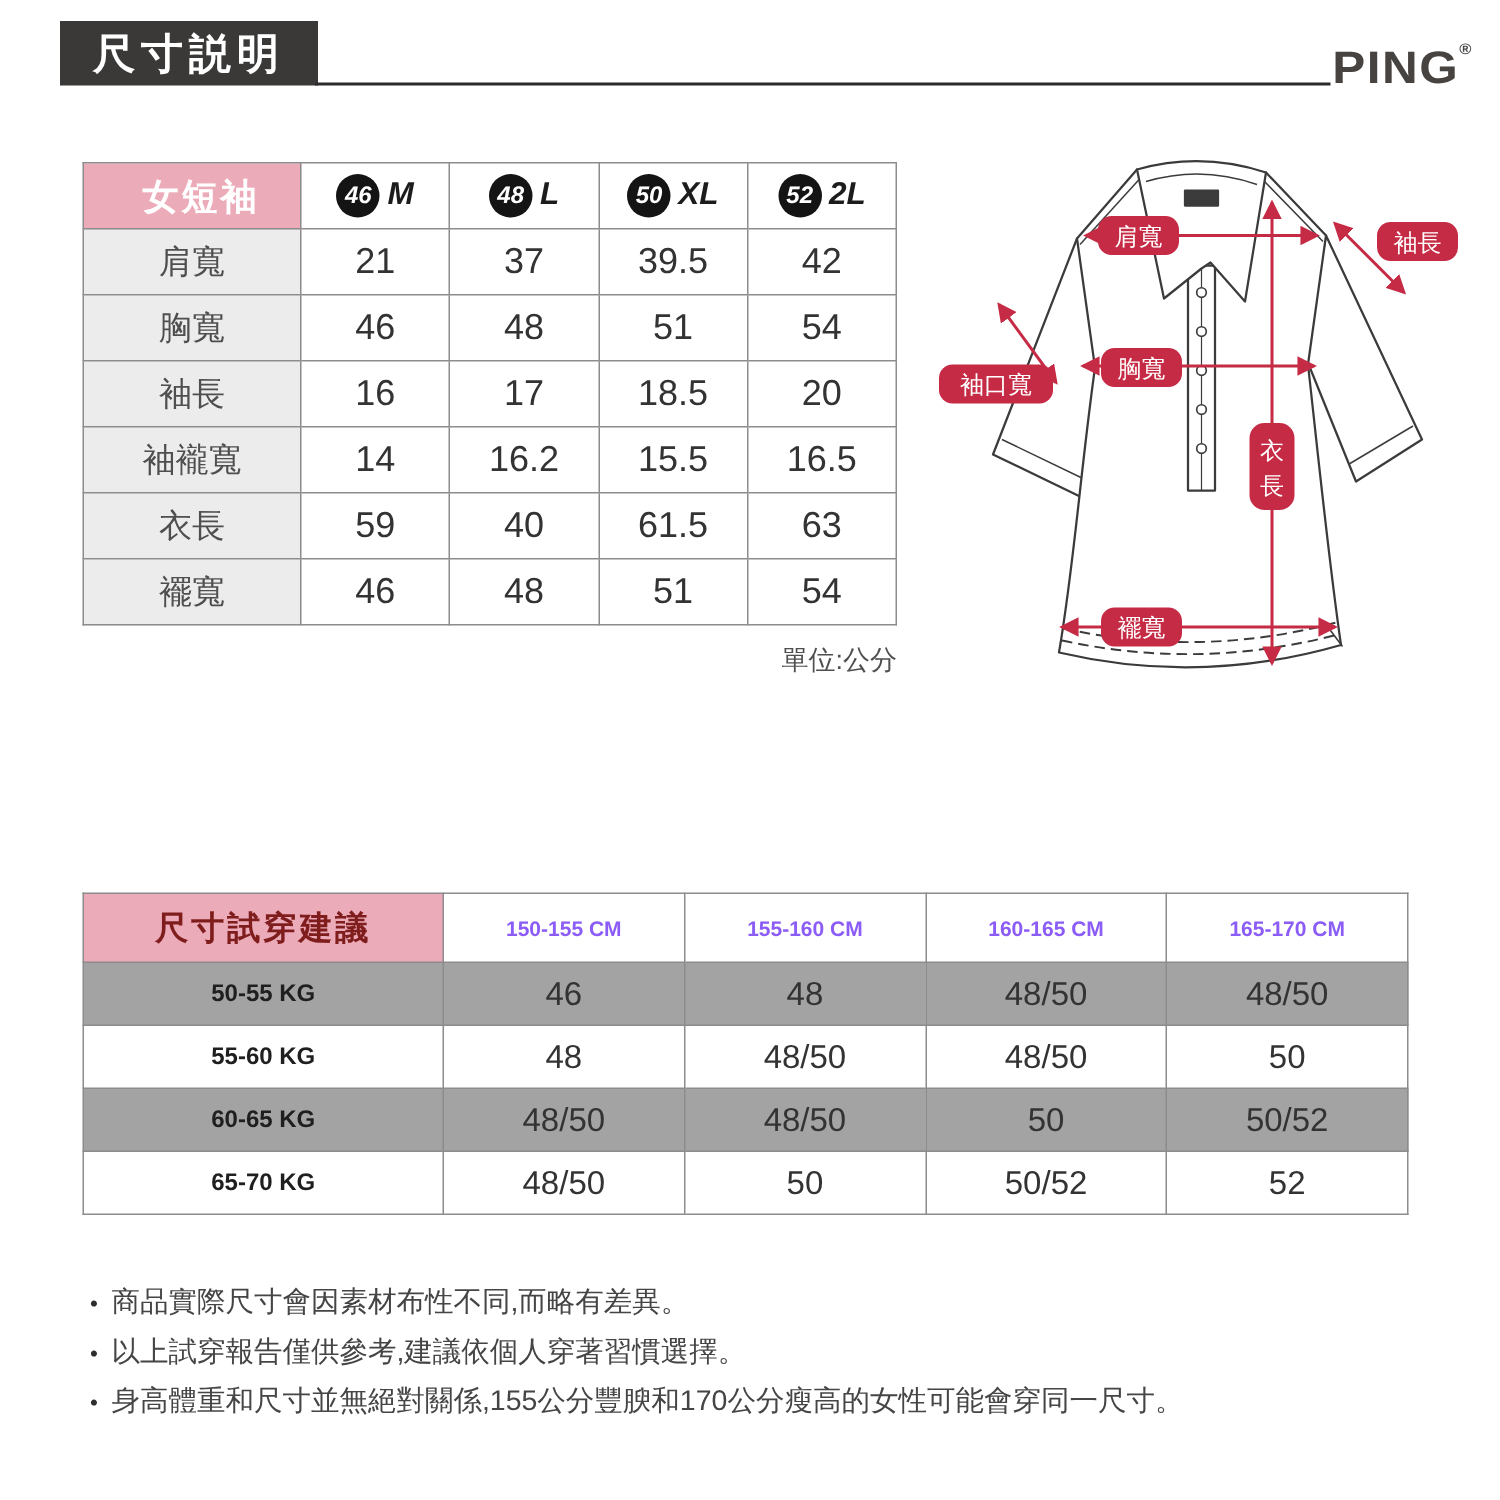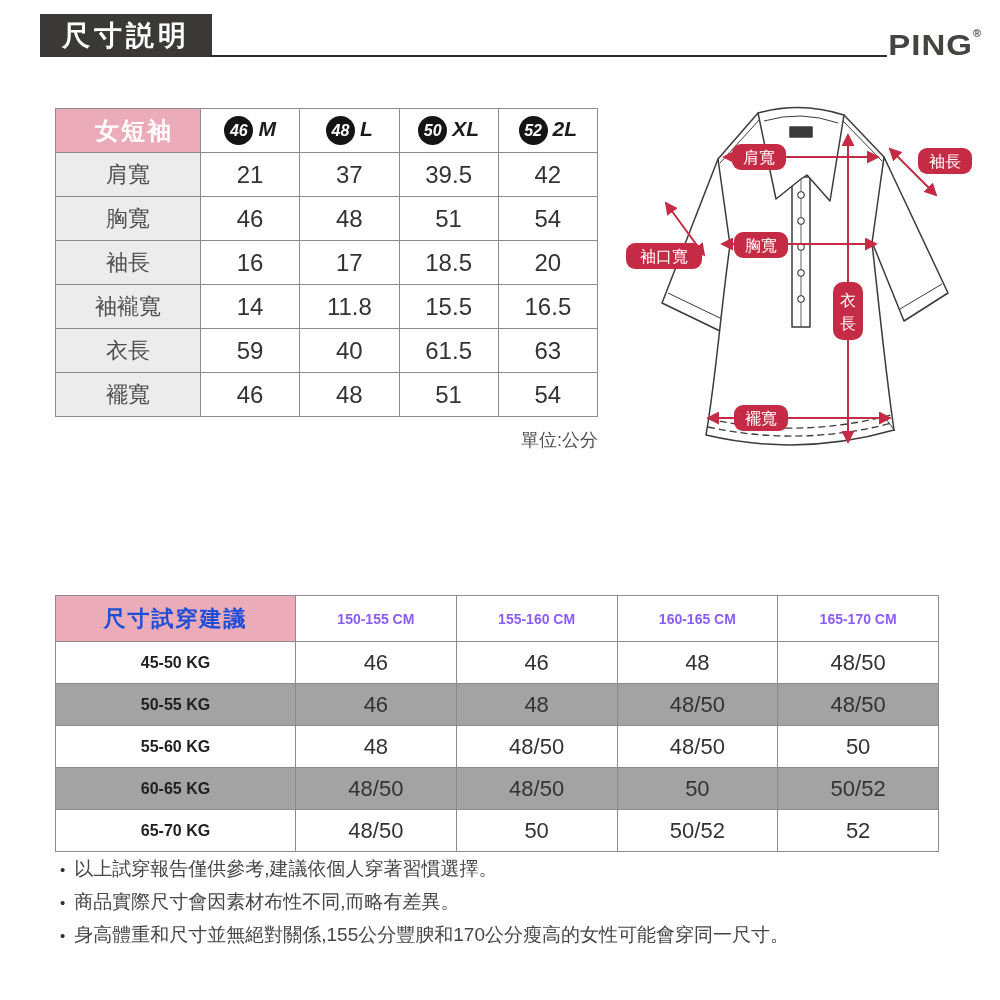--- a/index.html
+++ b/index.html
@@ -51,21 +51,21 @@
 
   
   .diagram { position: absolute; left: 618px; top: 97px; width: 372px; height: 368px; }
 
   
   .fit-table { position: absolute; left: 55px; top: 595px; width: 884px; }
   .fit-table col.c-kg { width: 240px; }
   .fit-table th { height: 46px; }
   .fit-table td { height: 42px; }
   .fit-table th.corner {
-    background: #ecabb9; color: #1d4ed8; font-size: 22px; font-weight: bold; letter-spacing: 2px;
+    background: #ecabb9; color: #7f1d1d; font-size: 22px; font-weight: bold; letter-spacing: 2px;
   }
   .fit-table th.cm { background: #ffffff; font-size: 14px; font-weight: bold; color: #8b5cf6; }
   .fit-table td.kg { font-size: 16px; font-weight: bold; color: #1f1f1f; }
   .fit-table td.fval { font-size: 22px; color: #333333; }
   .fit-table tr.alt td { background: #a3a3a3; }
   .fit-table tr.plain td { background: #ffffff; }
 
   
   .notes { position: absolute; left: 60px; top: 853px; width: 900px; }
   .note-line { font-size: 19px; color: #454545; line-height: 32px; display: flex; align-items: baseline; }
@@ -118,21 +118,21 @@
   <tr>
     <td class="rowlabel">袖長</td>
     <td class="val">16</td>
     <td class="val">17</td>
     <td class="val">18.5</td>
     <td class="val">20</td>
   </tr>
   <tr>
     <td class="rowlabel">袖襱寬</td>
     <td class="val">14</td>
-    <td class="val">11.8</td>
+    <td class="val">16.2</td>
     <td class="val">15.5</td>
     <td class="val">16.5</td>
   </tr>
   <tr>
     <td class="rowlabel">衣長</td>
     <td class="val">59</td>
     <td class="val">40</td>
     <td class="val">61.5</td>
     <td class="val">63</td>
   </tr>
@@ -226,27 +226,20 @@
       <col>
     </colgroup>
   <tbody>
       <tr>
     <th class="corner">尺寸試穿建議</th>
     <th class="cm">150-155 CM</th>
     <th class="cm">155-160 CM</th>
     <th class="cm">160-165 CM</th>
     <th class="cm">165-170 CM</th>
   </tr>
-  <tr class="plain">
-    <td class="kg">45-50 KG</td>
-    <td class="fval">46</td>
-    <td class="fval">46</td>
-    <td class="fval">48</td>
-    <td class="fval">48/50</td>
-  </tr>
   <tr class="alt">
     <td class="kg">50-55 KG</td>
     <td class="fval">46</td>
     <td class="fval">48</td>
     <td class="fval">48/50</td>
     <td class="fval">48/50</td>
   </tr>
   <tr class="plain">
     <td class="kg">55-60 KG</td>
     <td class="fval">48</td>
@@ -265,16 +258,16 @@
     <td class="kg">65-70 KG</td>
     <td class="fval">48/50</td>
     <td class="fval">50</td>
     <td class="fval">50/52</td>
     <td class="fval">52</td>
   </tr>
 </tbody>
   </table>
 
 <div class="notes">
+  <div class="note-line">商品實際尺寸會因素材布性不同,而略有差異。</div>
   <div class="note-line">以上試穿報告僅供參考,建議依個人穿著習慣選擇。</div>
-  <div class="note-line">商品實際尺寸會因素材布性不同,而略有差異。</div>
   <div class="note-line">身高體重和尺寸並無絕對關係,155公分豐腴和170公分瘦高的女性可能會穿同一尺寸。</div>
 </div>
 
 </body></html>

